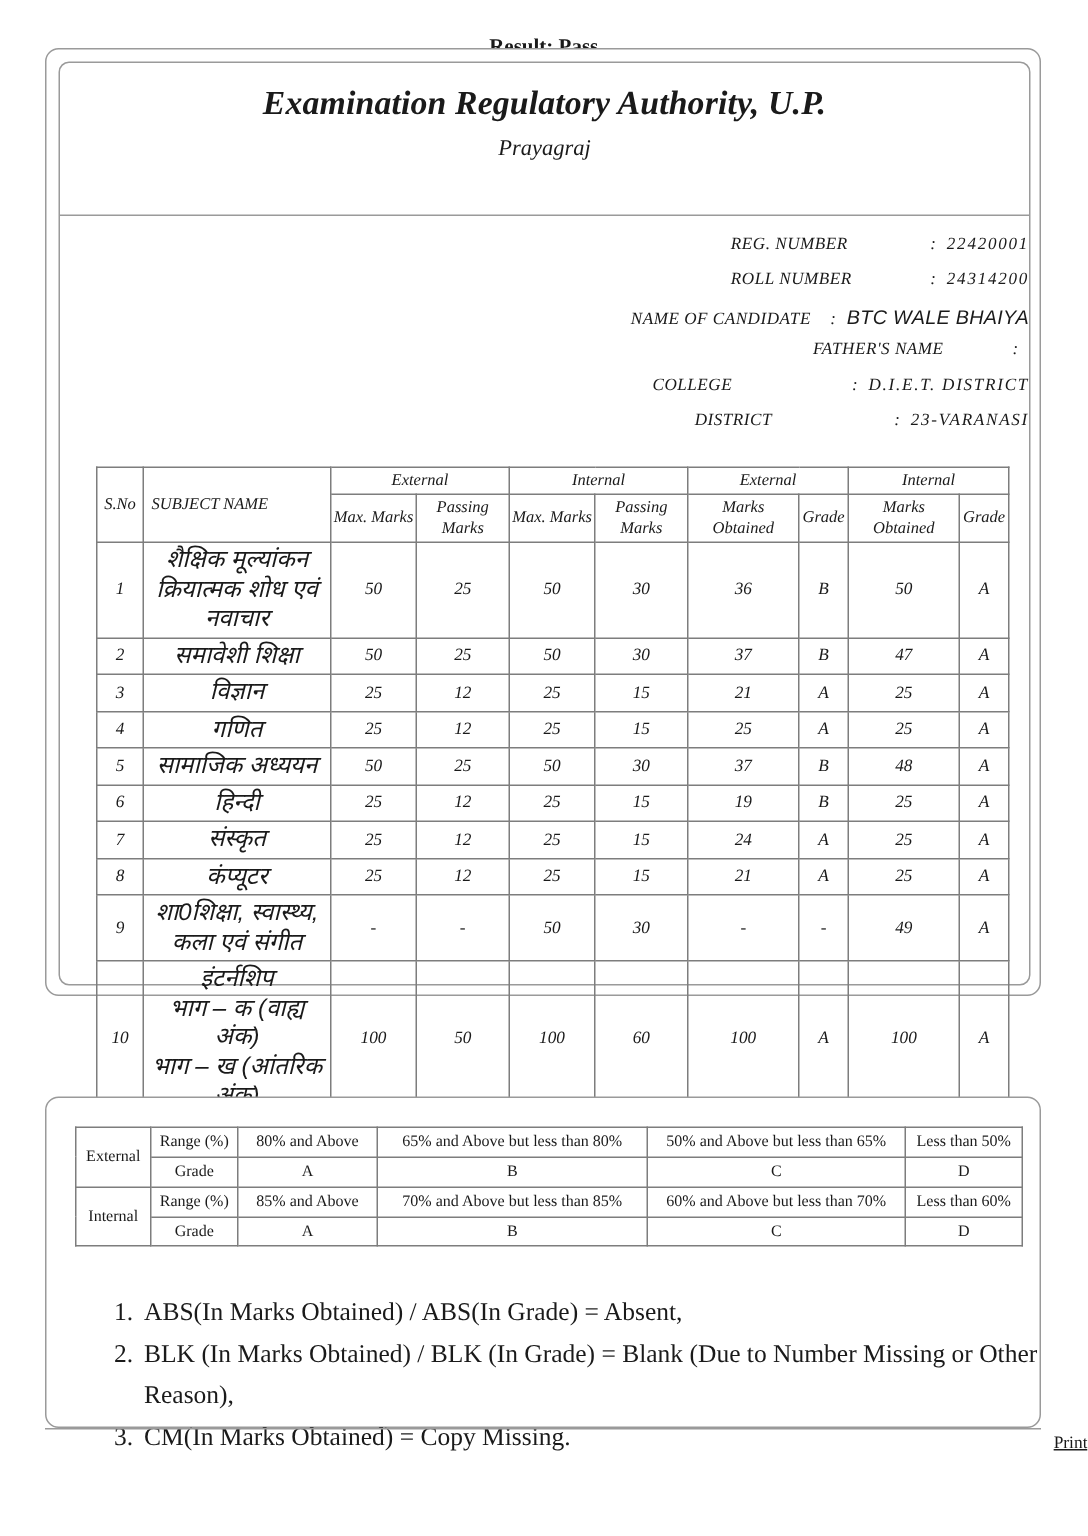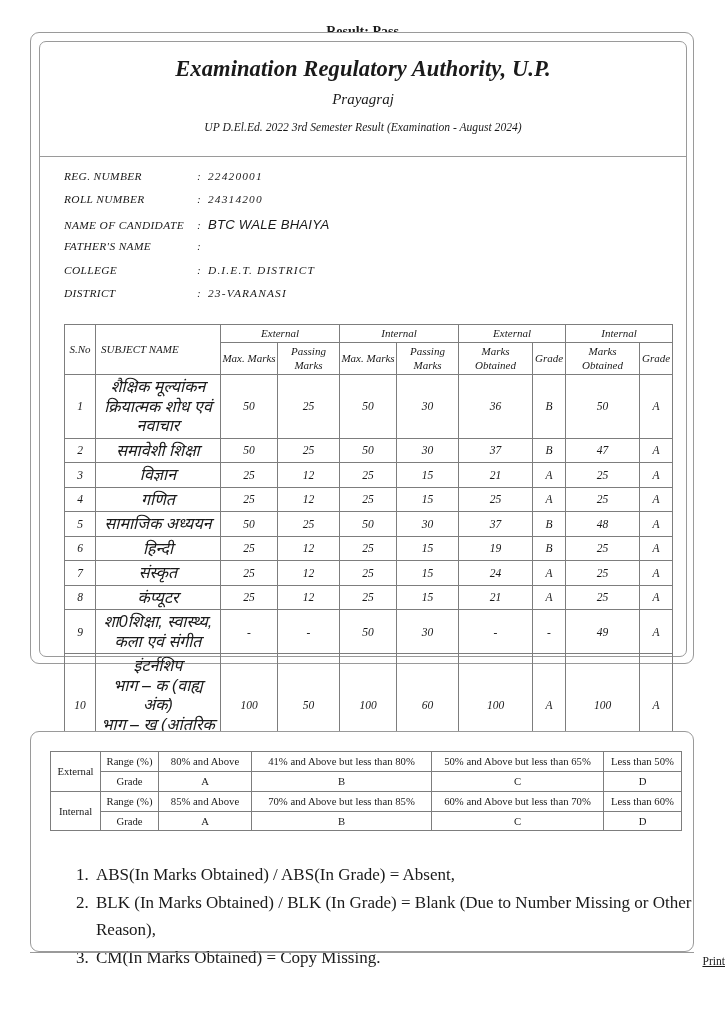--- a/index.html
+++ b/index.html
@@ -34,21 +34,21 @@
   .hdr-title {
     font-size: 22.5px; font-weight: 700; letter-spacing: .1px;
     line-height: 1.15; margin-bottom: 9px;
   }
   .hdr-sub { font-size: 15px; font-weight: 400; margin-bottom: 13px; }
   .hdr-exam { font-size: 11.6px; font-weight: 400; }
   .hdr-rule { border-top: 1px solid #9a9a9a; margin-top: 12px; }
 
   
   .info { padding: 13px 0 10px 24px; }
-  .info-row { display: flex; align-items: baseline; height: 23.5px; }
+  .info-row { display: flex; align-items: baseline; height: 23.5px; justify-content: flex-end; }
   .info-label {
     width: 133px; flex: 0 0 133px;
     font-size: 11.4px; letter-spacing: .35px;
   }
   .info-colon { width: 11px; flex: 0 0 11px; font-size: 11.4px; }
   .info-value { font-size: 11.4px; letter-spacing: 1.15px; }
   .info-value.name {
     font-family: "Liberation Sans", "DejaVu Sans", sans-serif;
     font-size: 13.2px; letter-spacing: .2px; font-weight: 400;
   }
@@ -136,21 +136,20 @@
 <body>
 
 <div class="page">
 
   <div class="outer-shell" id="marks-outer">
     <div class="inner-shell" id="marks-inner">
 
       <div class="hdr">
         <div class="hdr-title">Examination Regulatory Authority, U.P.</div>
         <div class="hdr-sub">Prayagraj</div>
-        <div class="hdr-exam">UP D.El.Ed. 2022 3rd Semester Result (Examination - August 2024)</div>
       </div>
       <div class="hdr-rule"></div>
 
       <div class="info">
         <div class="info-row">
           <span class="info-label">REG. NUMBER</span>
           <span class="info-colon">:</span>
           <span class="info-value">22420001</span>
         </div>
         <div class="info-row">
@@ -353,21 +352,21 @@
             <col class="gc-a">
           <col class="gc-b">
             <col class="gc-c">
             <col class="gc-d">
         </colgroup>
         <tbody id="grading-body">
             <tr>
               <td rowspan="2">External</td>
               <td>Range (%)</td>
               <td>80% and Above</td>
-              <td>41% and Above but less than 80%</td>
+              <td>65% and Above but less than 80%</td>
               <td>50% and Above but less than 65%</td>
               <td>Less than 50%</td>
             </tr>
             <tr>
               <td>Grade</td>
               <td>A</td>
               <td>B</td>
               <td>C</td>
               <td>D</td>
             </tr>

